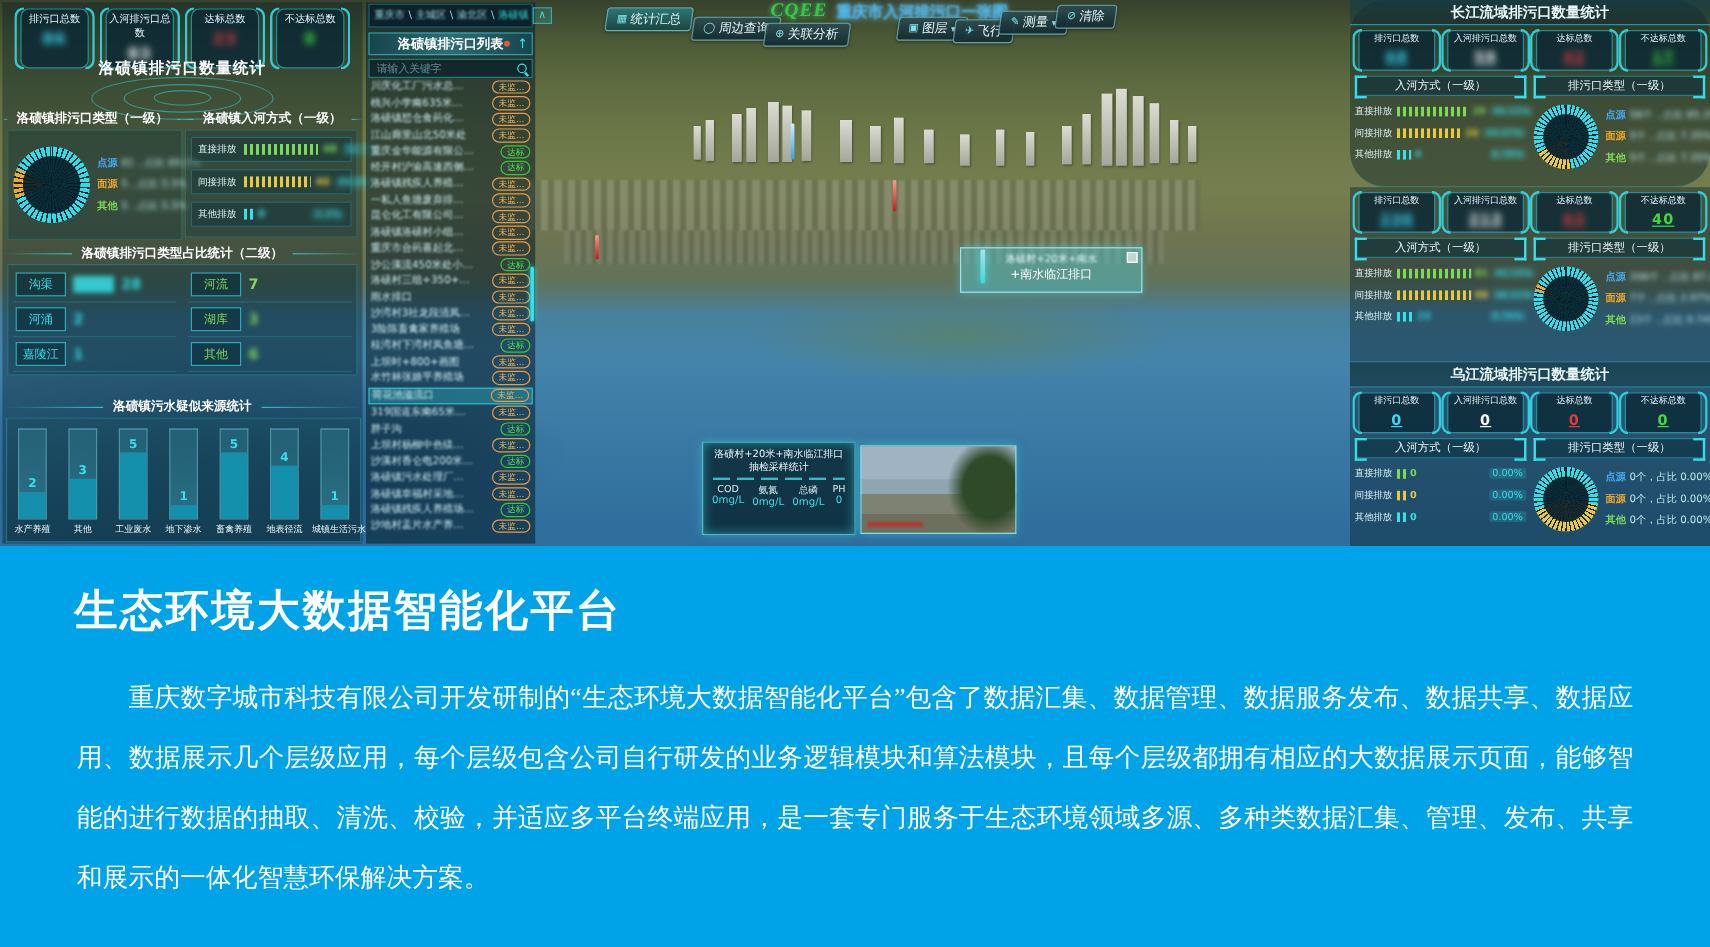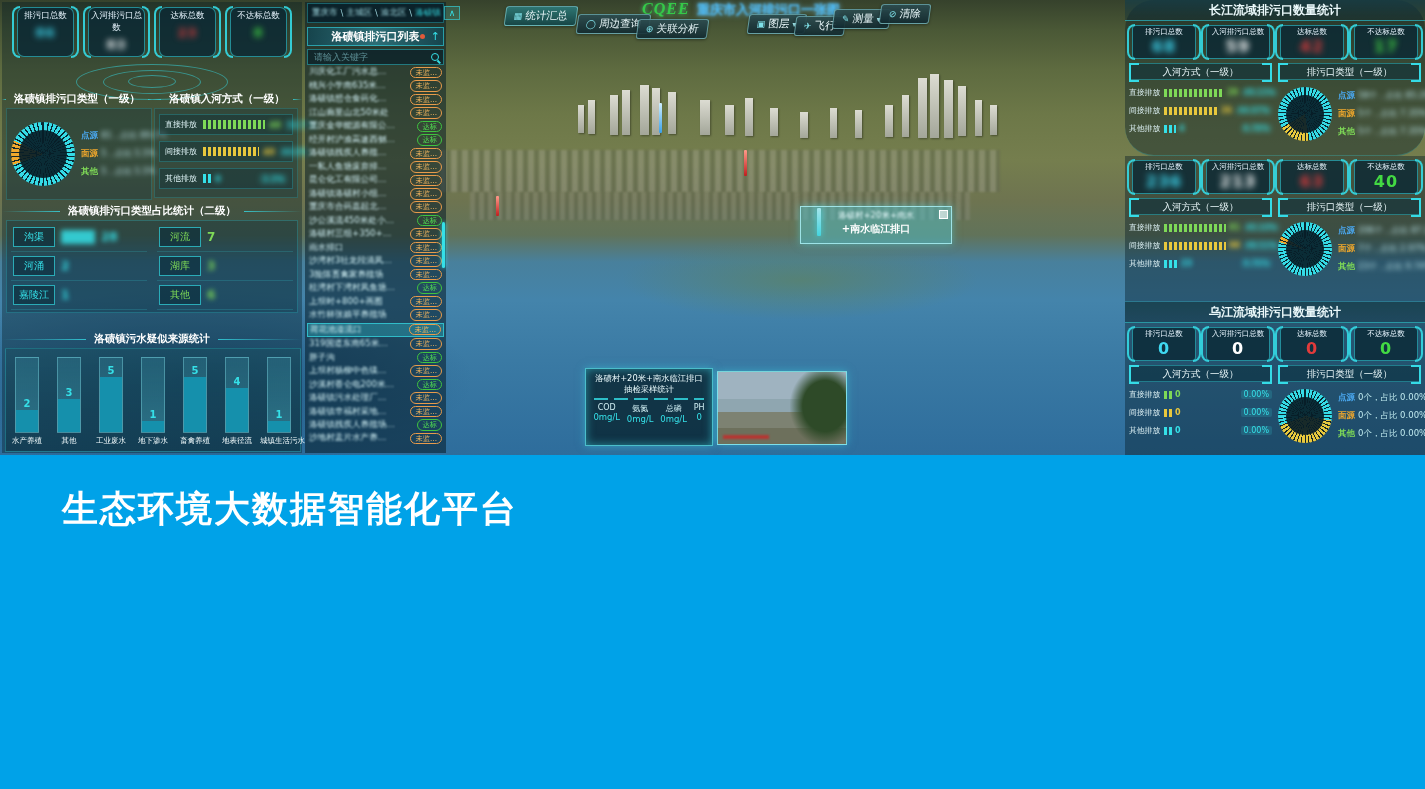--- a/index.html
+++ b/index.html
@@ -26,21 +26,21 @@
   .hline span{padding:0 8px;}
   
   .stat{position:relative;flex:1;margin:0 7px;background:rgba(10,40,52,.8);border:1px solid rgba(53,219,230,.55);border-radius:7px;text-align:center;padding:2px 0 3px;}
   .stat::before,.stat::after{content:"";position:absolute;top:-2px;bottom:-2px;width:6px;border:2px solid rgba(53,219,230,.9);}
   .stat::before{left:-6px;border-right:none;border-radius:8px 0 0 8px;}
   .stat::after{right:-6px;border-left:none;border-radius:0 8px 8px 0;}
   .stat .sl{display:block;font-size:8.5px;color:#e8f6ff;}
   .stat .sv{display:inline-block;font-size:13px;font-weight:bold;letter-spacing:1px;}
   .stat-sm{margin:0 5px;border-radius:4px;padding:1px 0 2px;}
   .stat-sm .sl{font-size:7.5px;}
-  .stat-sm .sv{font-size:16px;}
+  .stat-sm .sv{font-size:12px;text-decoration:underline;}
   
   .donut{position:relative;border-radius:50%;}
   .donut::after{content:"";position:absolute;inset:0;border-radius:50%;background:repeating-conic-gradient(rgba(7,30,40,.95) 0 2.5deg,transparent 2.5deg 8.5deg);}
   .donut::before{content:"";position:absolute;inset:8px;border-radius:50%;background:rgba(7,30,40,.93);z-index:1;}
   
   .irow{display:flex;align-items:center;gap:4px;}
   .irow .il{font-size:8px;color:#dff3f6;width:34px;flex:none;}
   .dash{height:9px;flex:none;}
   .ival{font-size:8.5px;font-weight:bold;}
   .ipct{margin-left:auto;font-size:8.5px;color:#35e0e8;background:rgba(53,224,232,.16);padding:0 3px;border-radius:2px;}
@@ -88,21 +88,21 @@
   .tbtn.active{background:linear-gradient(180deg,rgba(45,120,118,.95),rgba(22,70,72,.95));}
   .tbtn .ti{color:#7fe0e8;font-size:9px;}
   .tbtn .caret{font-size:8px;color:#9fe8ee;}
   .logo{position:absolute;left:642px;top:0;font-size:16px;font-weight:900;font-style:italic;color:#35c948;letter-spacing:1px;text-shadow:0 0 4px rgba(70,230,120,.8);font-family:Liberation Serif, serif;}
   .mtitle{position:absolute;left:697px;top:1px;font-size:13px;font-weight:bold;color:#4db8f0;text-shadow:0 0 5px rgba(120,210,255,.9);}
   
   .pin{position:absolute;width:3px;border-radius:1px;}
   .tooltip{position:absolute;left:800px;top:206px;width:150px;height:36px;background:rgba(80,200,210,.45);border:1px solid rgba(170,240,245,.85);
     text-align:center;color:#fff;box-shadow:0 0 8px rgba(80,220,230,.5);}
   .tooltip .t1{font-size:8.5px;margin-top:3px;color:#e8fbfd;}
-  .tooltip .t2{font-size:10px;font-weight:bold;}
+  .tooltip .t2{font-size:10px;font-weight:normal;}
   .tooltip::after{content:"";position:absolute;right:3px;top:3px;width:7px;height:7px;border:1px solid #fff;background:rgba(255,255,255,.6);}
   .popup{position:absolute;left:585px;top:368px;width:126px;height:76px;background:rgba(8,35,45,.78);border:1px solid rgba(90,225,235,.8);box-shadow:0 0 10px rgba(60,210,225,.55) inset,0 0 8px rgba(60,210,225,.5);}
   .popup .pt{font-size:8.3px;color:#eafcfe;text-align:center;padding:4px 6px 0;line-height:11px;}
   .popup .pd{margin:3px 8px;height:2px;background:repeating-linear-gradient(90deg,#35e0e8 0 14px,transparent 14px 20px);opacity:.8;}
   .pmetrics{display:flex;justify-content:space-around;padding:0 4px;}
   .pm{text-align:center;}
   .pm .pml{font-size:8px;color:#cfeef2;}
   .pm .pmv{font-size:8.5px;color:#35e0e8;}
   .photo{position:absolute;left:717px;top:371px;width:128px;height:72px;border:1px solid rgba(120,230,240,.85);box-shadow:0 0 8px rgba(60,210,225,.5);
     background:linear-gradient(180deg,#9fb3c0 0 38%,#8fa6b0 38% 55%,#7d8272 55% 78%,#6d705c 78% 100%);overflow:hidden;}
@@ -213,20 +213,21 @@
       </div>
     </div>
 
   <div class="pane" id="town">
     <div id="town-stats">
         <div class="stat"><span class="sl">排污口总数</span><span class="sv blur2" style="color: rgb(63, 216, 240);">86</span></div>
         <div class="stat"><span class="sl">入河排污口总数</span><span class="sv blur2" style="color: rgb(255, 255, 255);">83</span></div>
         <div class="stat"><span class="sl">达标总数</span><span class="sv blur2" style="color: rgb(226, 59, 59);">23</span></div>
         <div class="stat"><span class="sl">不达标总数</span><span class="sv blur2" style="color: rgb(67, 217, 67);">8</span></div>
       </div>
+    <div id="town-title">洛碛镇排污口数量统计</div>
     <div class="radar" style="top:62px;width:150px;height:34px;"></div>
     <div class="radar" style="top:68px;width:96px;height:22px;"></div>
     <div class="radar" style="top:73px;width:46px;height:11px;"></div>
     <div id="t-headers">
       <div class="hline">
           <span>洛碛镇排污口类型（一级）</span>
         </div>
       <div class="hline">
           <span>洛碛镇入河方式（一级）</span>
         </div>
@@ -652,13 +653,14 @@
               </div>
             </div>
           </div>
         </div>
       </div>
     </div>
 </div>
 
 <div class="info">
   <h1>生态环境大数据智能化平台</h1>
+  <p>重庆数字城市科技有限公司开发研制的“生态环境大数据智能化平台”包含了数据汇集、数据管理、数据服务发布、数据共享、数据应用、数据展示几个层级应用，每个层级包含公司自行研发的业务逻辑模块和算法模块，且每个层级都拥有相应的大数据展示页面，能够智能的进行数据的抽取、清洗、校验，并适应多平台终端应用，是一套专门服务于生态环境领域多源、多种类数据汇集、管理、发布、共享和展示的一体化智慧环保解决方案。</p>
 </div>
 
 </body></html>

